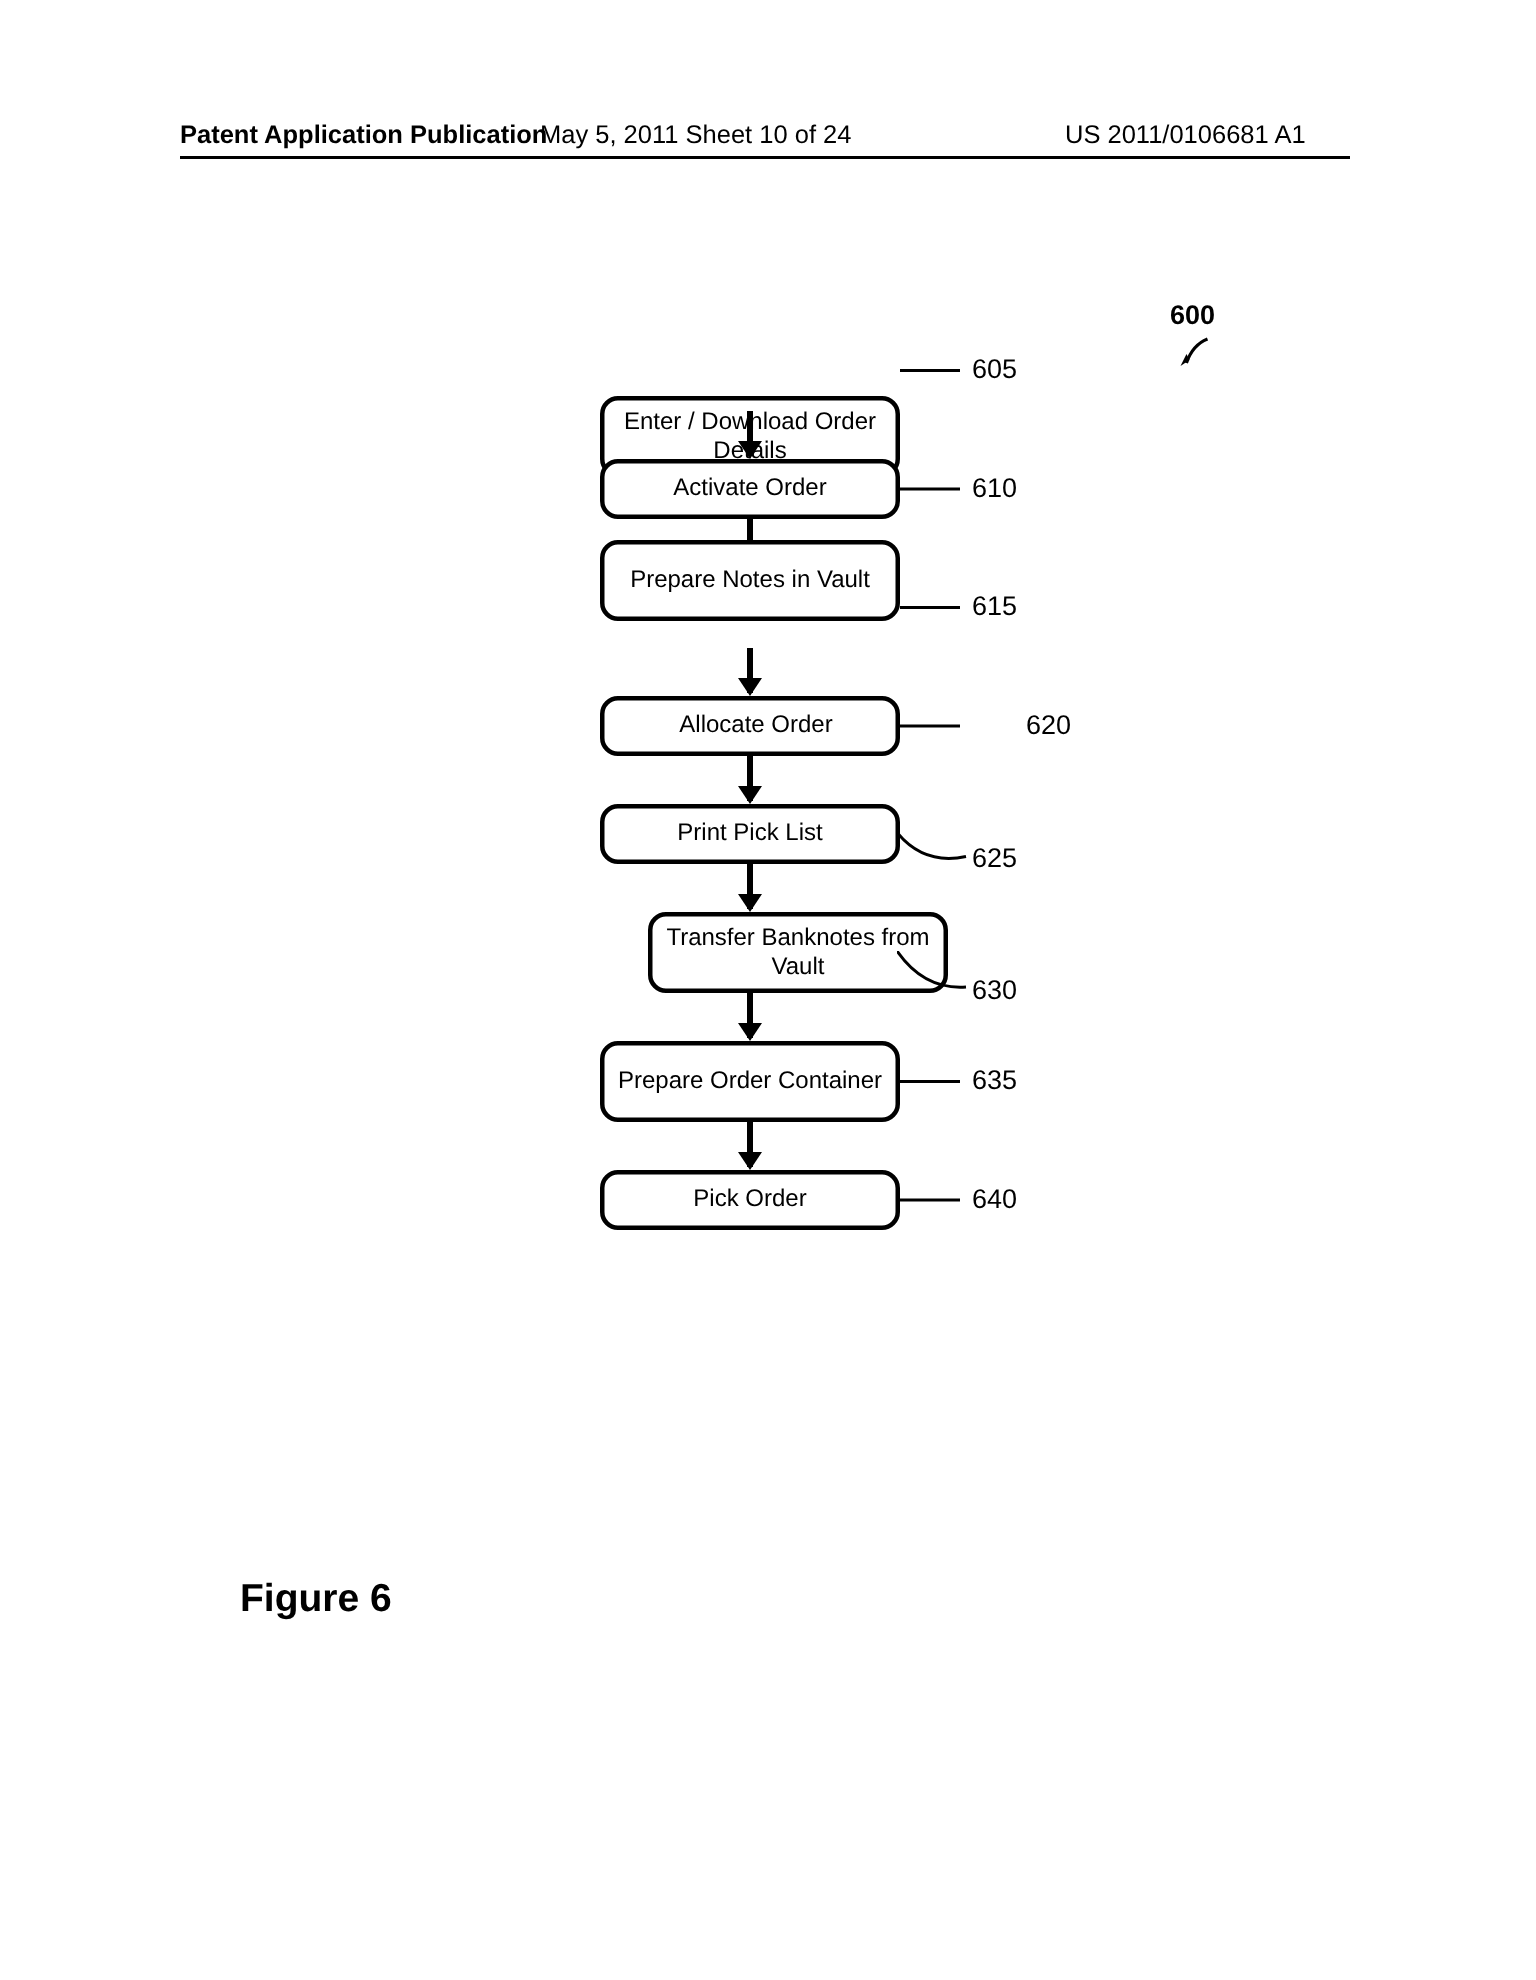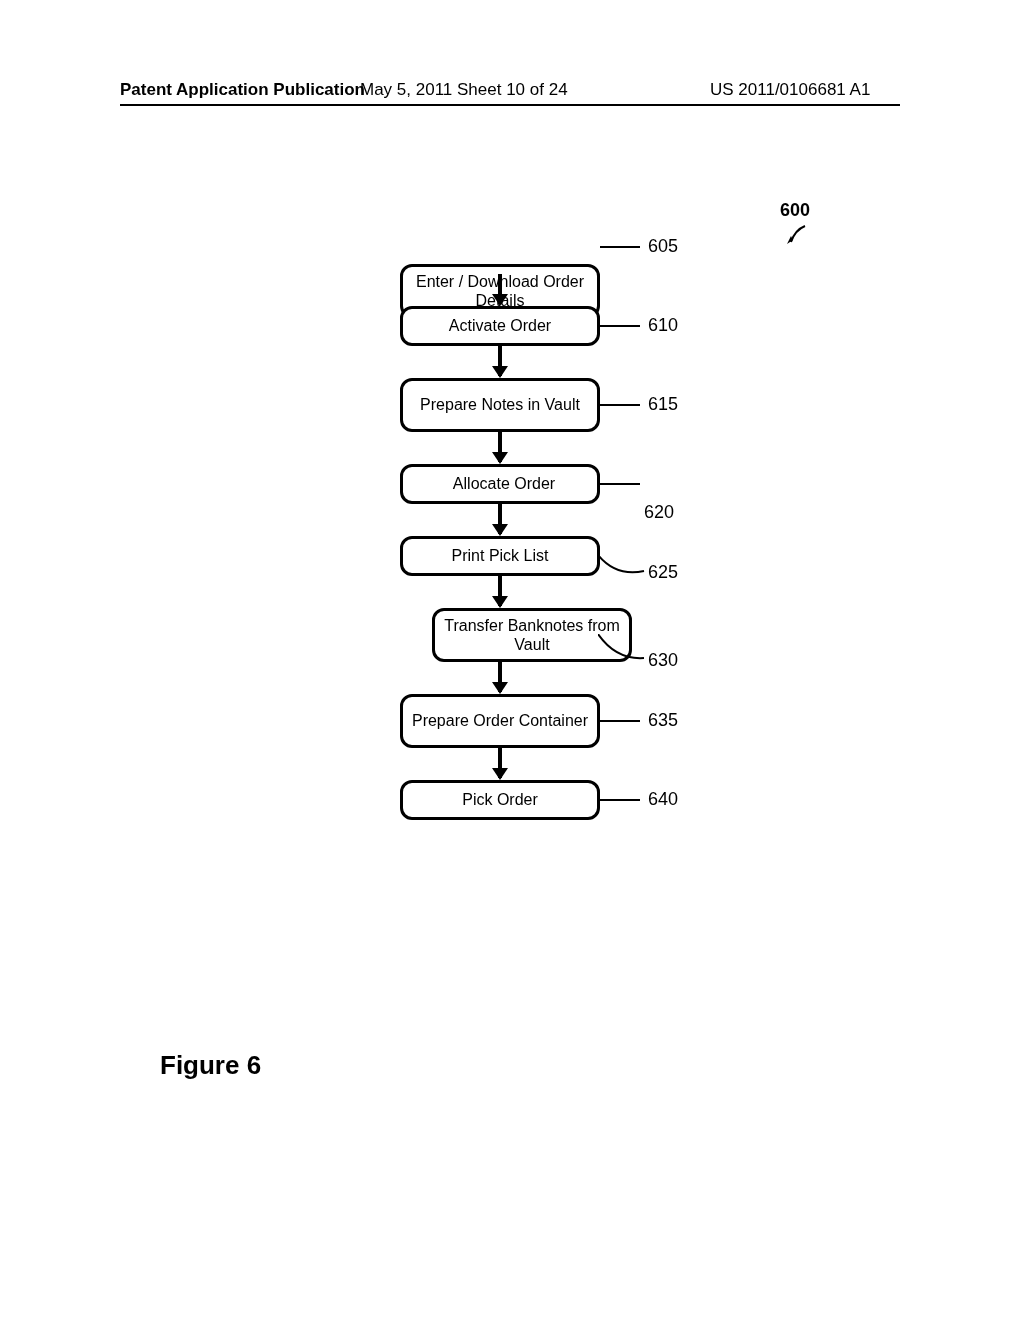--- a/index.html
+++ b/index.html
@@ -23,31 +23,31 @@
   .arrow { position: absolute; left: 498px; width: 4px; background: #000; }
   .arrow::after { content: ""; position: absolute; bottom: -2px; left: -6px; width: 0; height: 0; border-left: 8px solid transparent; border-right: 8px solid transparent; border-top: 12px solid #000; }
   .leader-curve { position: absolute; }
   .leader-curve svg { display: block; }
 
   .fig-caption { position: absolute; top: 1050px; left: 160px; font-weight: bold; font-size: 26px; }
 
   
   .s605 { top: 20px;  height: 54px; margin-top: 44px; }
   .s610 { top: 106px; height: 40px; text-align: center; }
-  .s615 { top: 178px; height: 54px; }
+  .s615 { top: 160px; height: 54px; }
   .s620 { top: 264px; height: 40px; padding-left: 16px; }
   .s625 { top: 336px; height: 40px; }
   .s630 { top: 408px; height: 54px; margin-left: 32px; }
   .s635 { top: 494px; height: 54px; }
   .s640 { top: 580px; height: 40px; }
 
   .l605 { top: 46px;  left: 600px; width: 40px; } .t605 { top: 36px;  left: 648px; }
   .l610 { top: 125px; left: 600px; width: 40px; } .t610 { top: 115px; left: 648px; }
   .l615 { top: 204px; left: 600px; width: 40px; } .t615 { top: 194px; left: 648px; }
-  .l620 { top: 283px; left: 600px; width: 40px; } .t620 { top: 273px; left: 644px; margin-top: 29px; }
+  .l620 { top: 283px; left: 600px; width: 40px; } .t620 { top: 273px; left: 684px; }
   .t625 { top: 362px; left: 648px; }
   .t630 { top: 450px; left: 648px; }
   .l635 { top: 520px; left: 600px; width: 40px; } .t635 { top: 510px; left: 648px; }
   .l640 { top: 599px; left: 600px; width: 40px; } .t640 { top: 589px; left: 648px; }
 
   .a1 { top: 74px;  height: 30px; }
   .a2 { top: 146px; height: 30px; }
   .a3 { top: 232px; height: 30px; }
   .a4 { top: 304px; height: 30px; }
   .a5 { top: 376px; height: 30px; }

